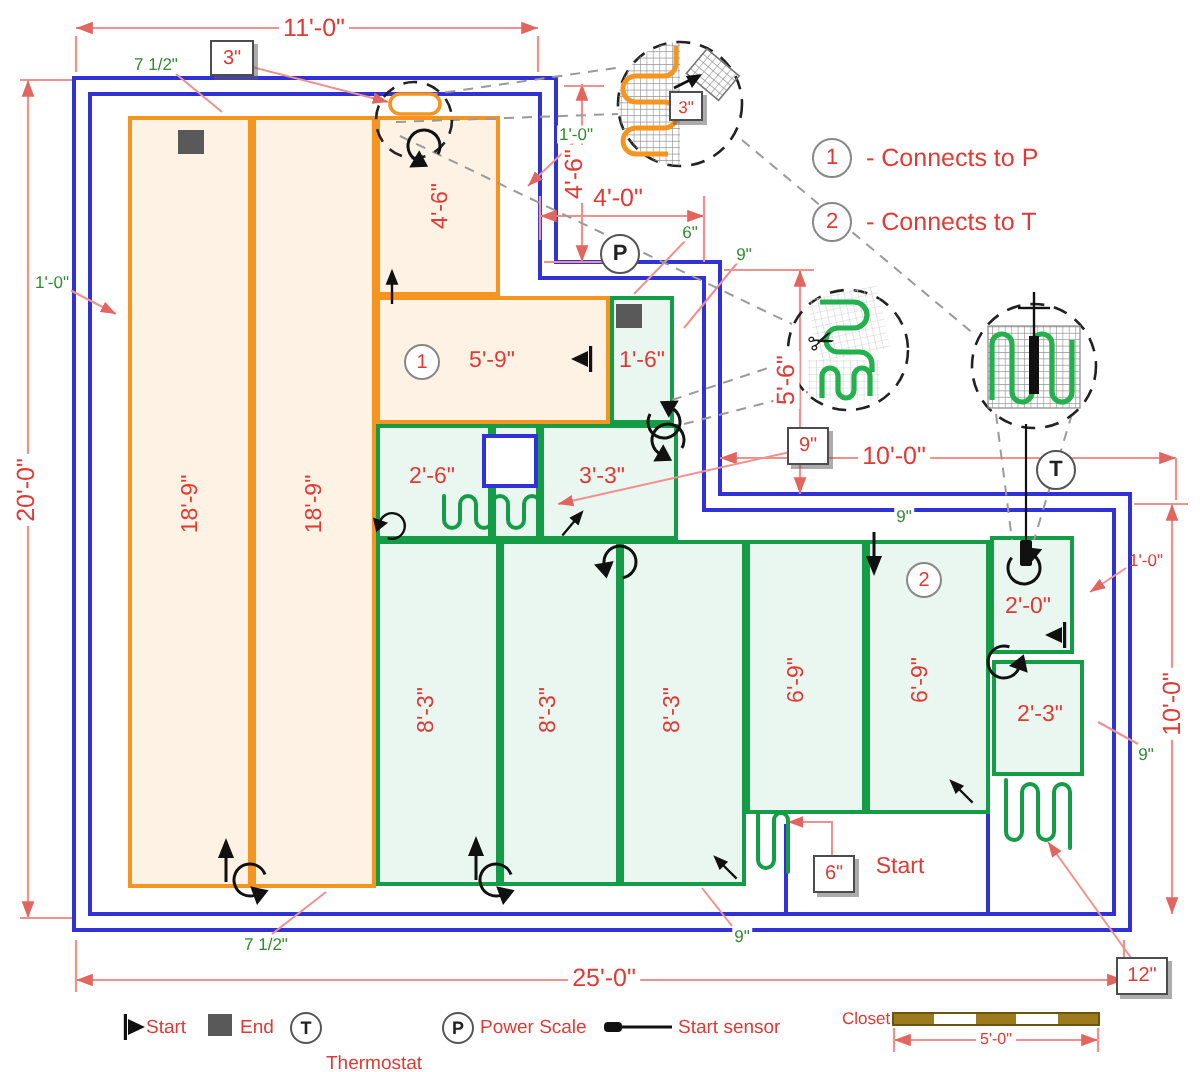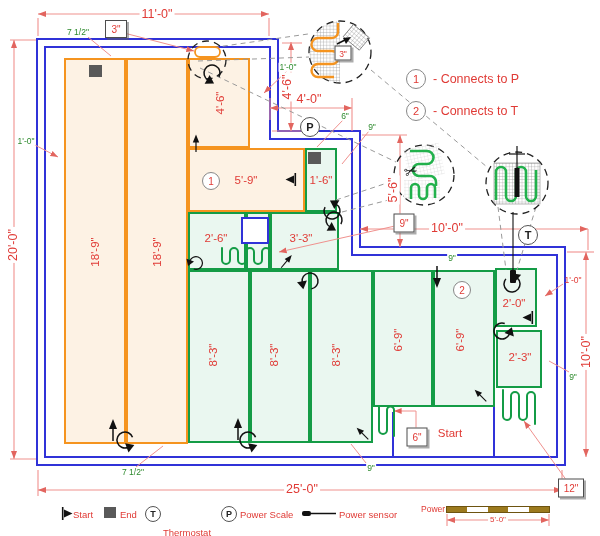--- a/index.html
+++ b/index.html
@@ -271,22 +271,22 @@
   <div class="note" style="left:433px;top:79px">- Connects to P</div>
   <div class="circ ncirc" style="left:416px;top:111px;width:18px;height:18px;font-size:11px">2</div>
   <div class="note" style="left:433px;top:111px">- Connects to T</div>
 
   <div class="leg" style="left:73px;top:514px">Start</div>
   <div class="leg" style="left:120px;top:514px">End</div>
   <div class="circ" style="left:153px;top:514px;width:14px;height:14px;font-size:9px">T</div>
   <div class="leg" style="left:163px;top:532px">Thermostat</div>
   <div class="circ" style="left:229px;top:514px;width:14px;height:14px;font-size:9px">P</div>
   <div class="leg" style="left:240px;top:514px">Power Scale</div>
-  <div class="leg" style="left:339px;top:514px">Power sensor</div>
-  <div class="leg" style="left:421px;top:509px;font-size:8.5px">Power</div>
+  <div class="leg" style="left:339px;top:514px">Start sensor</div>
+  <div class="leg" style="left:421px;top:509px;font-size:8.5px">Closet</div>
   <div class="scalebar" style="left:446px;top:506px">
     <span class="sb-d"></span>
       <span class="sb-w"></span>
       <span class="sb-d"></span>
       <span class="sb-w"></span>
       <span class="sb-d"></span>
   </div>
   <div class="lbl red" style="left:498px;top:520px;font-size:8px;background:#fff;padding:0 2px">5'-0"</div>
 
 </div>

